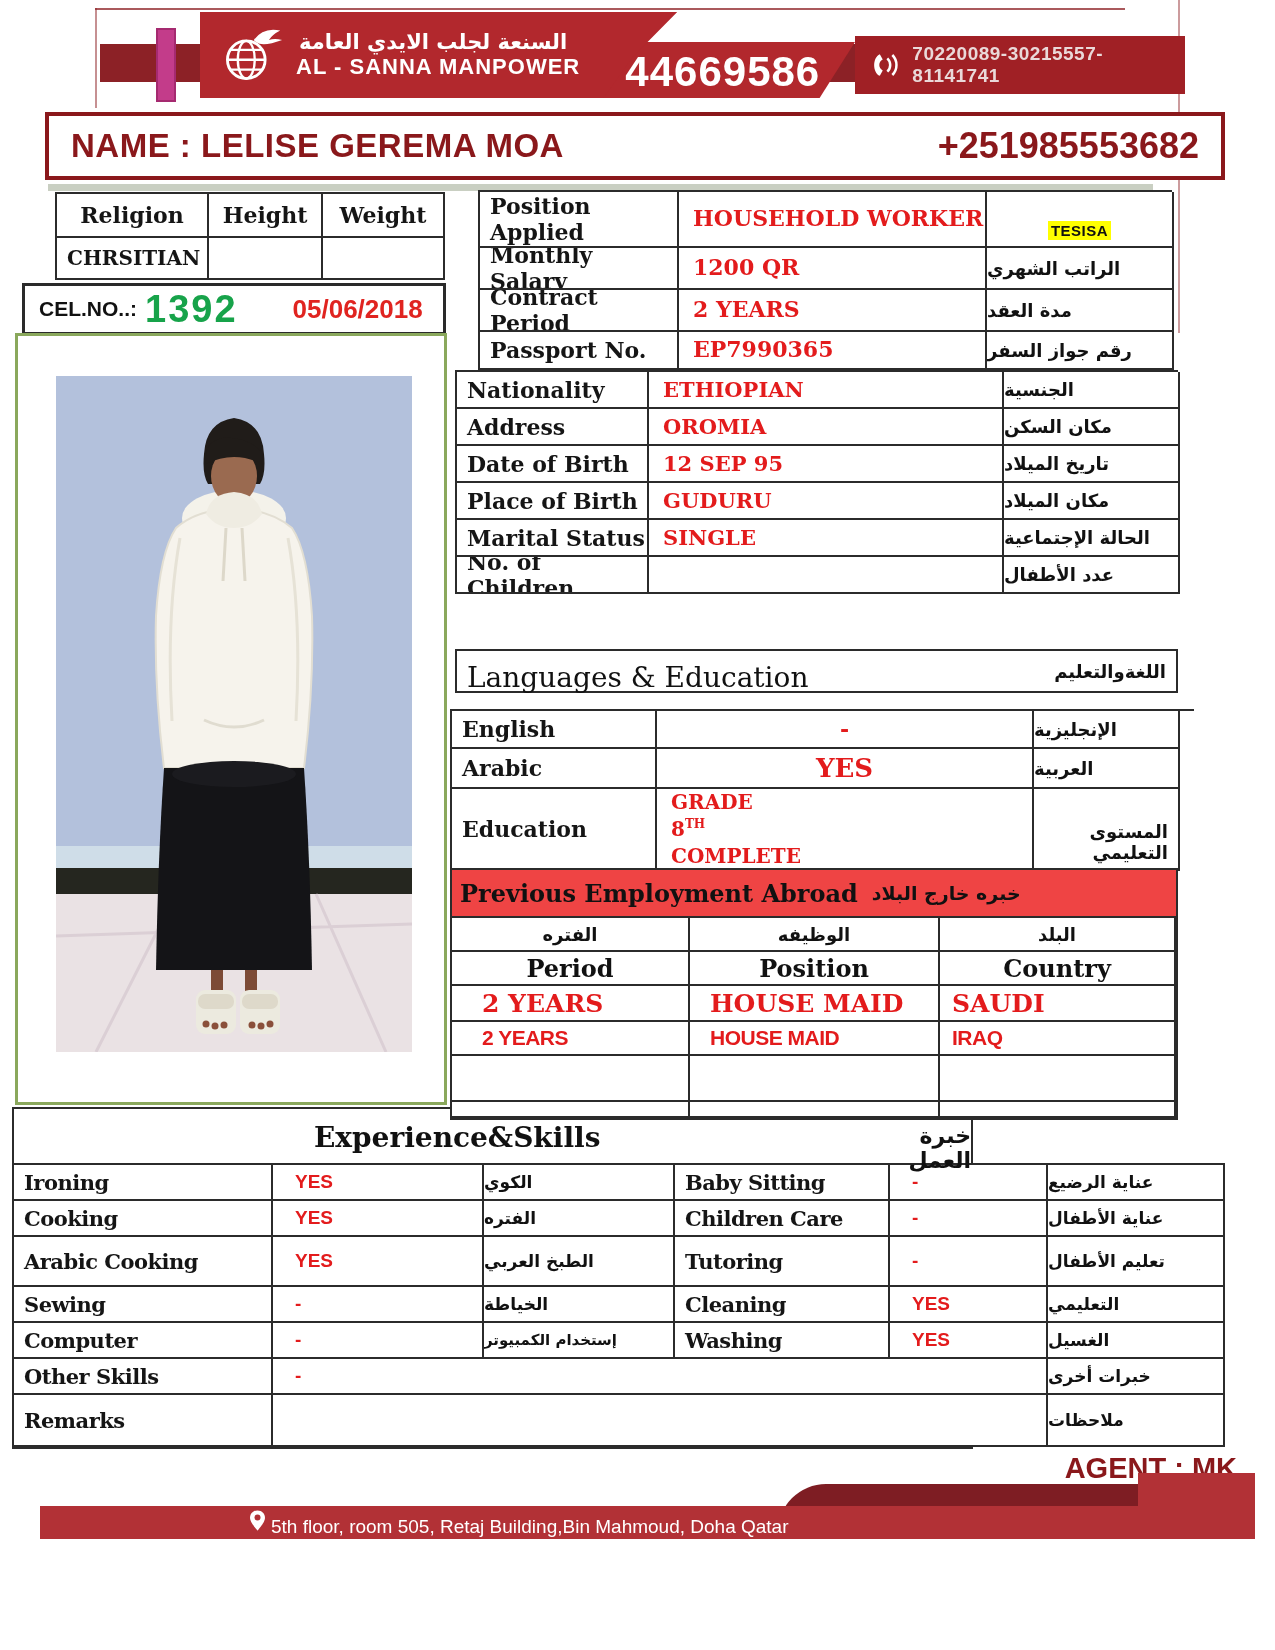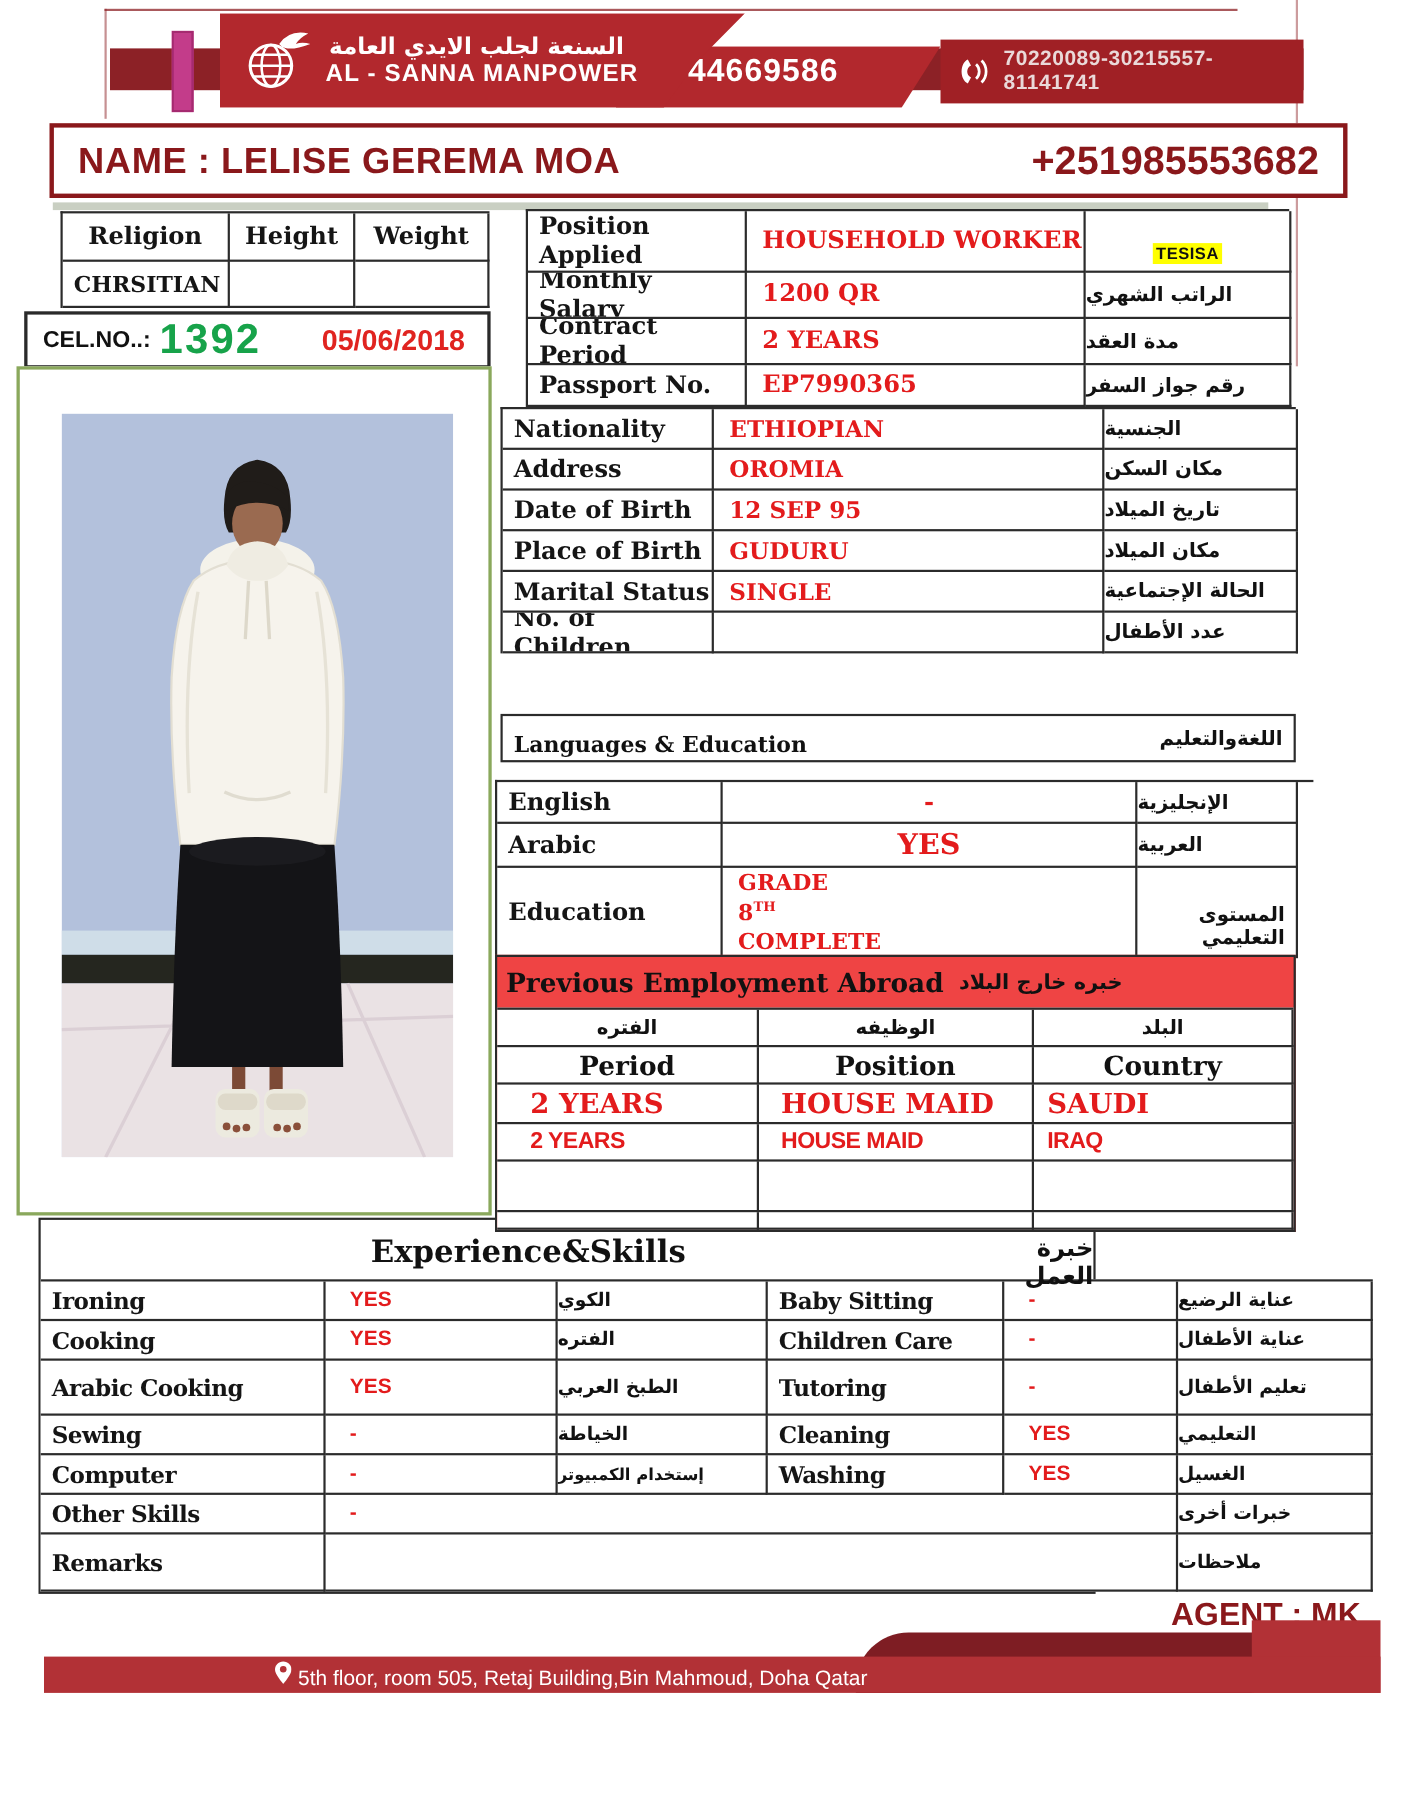--- a/index.html
+++ b/index.html
@@ -12,21 +12,21 @@
   .hdr-leftline{left:95px;top:8px;width:2px;height:100px;background:rgba(142,33,38,.5);}
   .hdr-rightline{left:1178px;top:0;width:2px;height:333px;background:rgba(142,33,38,.45);}
   .hdr-bar{left:100px;top:44px;width:1085px;height:38px;background:#8c2126;}
   .hdr-right{left:855px;top:36px;width:330px;height:58px;background:#a02025;
              display:flex;align-items:center;gap:10px;padding-left:14px;box-sizing:border-box;}
   .hdr-right .nums{color:#ead9d9;font-size:19px;font-weight:bold;letter-spacing:.5px;}
   .hdr-mid{left:560px;top:42px;width:295px;height:56px;background:#b2282d;
            clip-path:polygon(0 0,100% 0,88% 100%,0 100%);}
   .hdr-phone{left:575px;top:48px;display:flex;align-items:center;gap:8px;color:#fff;}
   .hdr-phone .glyph{font-family:"DejaVu Sans",sans-serif;font-size:34px;line-height:1;}
-  .hdr-phone .num{font-size:29px;font-weight:bold;letter-spacing:1px;}
+  .hdr-phone .num{font-size:42px;font-weight:bold;letter-spacing:1px;}
   .hdr-banner{left:200px;top:12px;width:492px;height:86px;background:#b2282d;
               clip-path:polygon(0 0,97% 0,88% 52%,82% 100%,0 100%);
               display:flex;align-items:center;gap:12px;padding-left:18px;box-sizing:border-box;}
   .hdr-banner .txt{display:flex;flex-direction:column;align-items:center;line-height:1.15;}
   .hdr-banner .ar{color:#fff;font-family:"DejaVu Sans",sans-serif;font-size:21px;font-weight:bold;}
   .hdr-banner .en{color:#fff;font-size:22px;font-weight:bold;letter-spacing:1px;}
   .hdr-pink{left:156px;top:28px;width:20px;height:74px;background:#c33c8a;
             box-shadow:inset 0 0 0 2px #a52a70;z-index:5;}
 
   
@@ -62,21 +62,21 @@
   #tbl-pos .val{font-size:22px;line-height:1.15;}
   .hl{background:#ffff00;color:#111;font-weight:bold;font-size:15px;letter-spacing:.5px;padding:1px 3px;}
   .hl-cell{justify-content:center;align-items:flex-end;padding-bottom:6px;}
 
   #tbl-det{left:455px;top:370px;width:723px;grid-template-columns:192px 355px 176px;grid-template-rows:repeat(6,37px);}
   #tbl-det .lbl{font-size:22px;}
   #tbl-det .val{font-size:21px;}
 
   .lang-hdr{left:455px;top:649px;width:723px;height:44px;border:2px solid #2b2b2b;background:#fff;box-sizing:border-box;
             display:flex;align-items:center;justify-content:space-between;padding:0 10px;}
-  .lang-hdr .en{font-family:"DejaVu Serif",serif;font-weight:bold;font-size:20px;margin-top:12px;}
+  .lang-hdr .en{font-family:"DejaVu Serif",serif;font-weight:normal;font-size:28px;margin-top:12px;}
   .lang-hdr .arr{font-family:"DejaVu Sans",sans-serif;font-weight:bold;font-size:18px;}
 
   #tbl-lang{left:450px;top:709px;width:744px;grid-template-columns:205px 377px 146px;grid-template-rows:38px 40px 82px;}
   #tbl-lang .val{justify-content:center;padding-left:0;}
   .edu-val{flex-direction:column;align-items:flex-start;justify-content:center;padding-left:14px;
            color:#e31b1c;font-family:"DejaVu Serif",serif;font-weight:bold;font-size:20px;line-height:1.35;}
   .edu-val sup{font-size:12px;}
   .bottom-ar{align-items:flex-end;padding-bottom:6px;}
 
   .emp-wrap{left:450px;top:868px;width:728px;border:2px solid #2b2b2b;background:#ef4444;box-sizing:border-box;z-index:3;}
@@ -84,21 +84,21 @@
   .emp-title .en{font-family:"DejaVu Serif",serif;font-weight:bold;font-size:24px;}
   .emp-title .arr{font-family:"DejaVu Sans",sans-serif;font-weight:bold;font-size:19px;}
   #tbl-emp{position:relative;width:724px;grid-template-columns:238px 250px 236px;
            grid-template-rows:34px 34px 36px 34px 46px 16px;border-left:none;}
   #tbl-emp .cell:nth-child(3n+1){border-left:none;}
   #tbl-emp .hdr-ar{justify-content:center;font-family:"DejaVu Sans",sans-serif;font-weight:bold;font-size:18px;}
   #tbl-emp .hdr-en{justify-content:center;font-family:"DejaVu Serif",serif;font-weight:bold;font-size:24px;}
   .emp-serif{color:#e31b1c;font-family:"DejaVu Serif",serif;font-weight:bold;font-size:25px;}
   .emp-sans{color:#e31b1c;font-family:"Liberation Sans",sans-serif;font-weight:bold;font-size:21px;letter-spacing:-.5px;}
 
-  .skills-wrap{left:12px;top:1107px;width:961px;border:2px solid #2b2b2b;background:#fff;box-sizing:border-box;z-index:2;margin-left:23px;}
+  .skills-wrap{left:12px;top:1107px;width:961px;border:2px solid #2b2b2b;background:#fff;box-sizing:border-box;z-index:2;}
   .skills-title{height:54px;position:relative;}
   .skills-title .en{position:absolute;left:300px;top:12px;font-family:"DejaVu Serif",serif;font-weight:bold;font-size:28px;}
   .skills-title .arr{position:absolute;left:845px;top:14px;font-family:"DejaVu Sans",sans-serif;font-weight:bold;font-size:22px;}
   #tbl-skills{width:1211px;grid-template-columns:259px 211px 191px 215px 158px 177px;
               grid-template-rows:36px 36px 50px 36px 36px 36px 52px;border-left:none;border-top:2px solid #2b2b2b;}
   #tbl-skills .lbl{font-size:21px;letter-spacing:-.5px;}
   #tbl-skills .sval{color:#e31b1c;font-weight:bold;font-size:19px;padding-left:22px;}
   #tbl-skills .ar{font-size:17px;}
   .span4{grid-column:span 4;}
 

